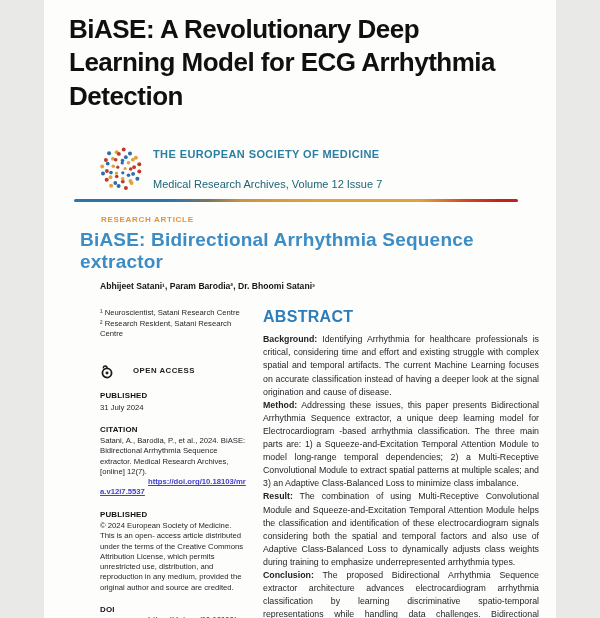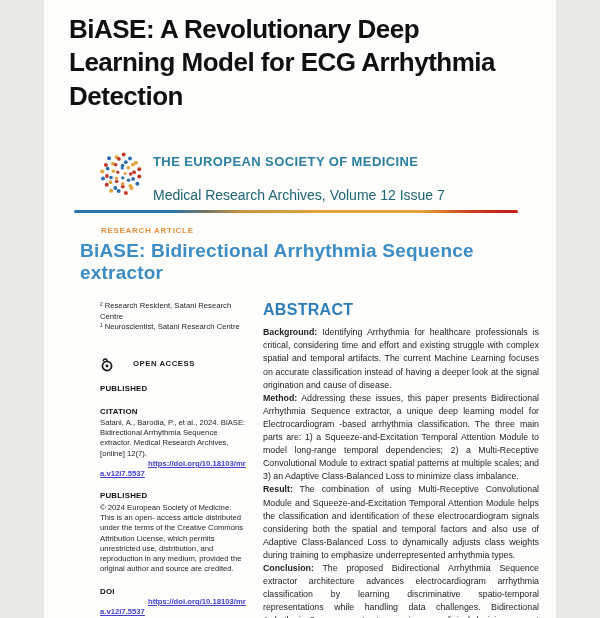--- a/index.html
+++ b/index.html
@@ -7,22 +7,22 @@
     position:relative;width:512px;height:618px;margin:0 auto;
     background:#fdfdfc;overflow:hidden;
     font-family:"Liberation Sans","DejaVu Sans",sans-serif;color:#1a1a1a;
   }
   .main-title{
     margin:13px 38px 0 25px;font-size:26px;line-height:1.28;font-weight:700;
     letter-spacing:-0.5px;color:#101010;
   }
   .journal-header{display:flex;align-items:center;gap:9px;margin:33px 0 0 54px;}
   .logo{width:46px;height:46px;flex:0 0 auto;}
-  .society-name{font-size:13px;font-weight:700;color:#2b7fa3;letter-spacing:0.4px;margin-top:8px;}
-  .journal-line{font-size:14px;color:#1d6575;margin-top:18px;}
+  .society-name{font-size:11px;font-weight:700;color:#2b7fa3;letter-spacing:0.4px;}
+  .journal-line{font-size:11px;color:#1d6575;margin-top:18px;}
   .divider{
     margin:7px 38px 0 30px;height:3.5px;border-radius:2px;
     background:linear-gradient(to right,
       #2b76ad 0%, #2b76ad 22%, #77755f 30%, #cd9340 38%,
       #e2a23b 55%, #e2a23b 78%, #d04a22 88%, #c32218 96%, #c32218 100%);
   }
   .kicker{margin:13px 0 0 57px;font-size:8px;font-weight:700;letter-spacing:0.7px;color:#e5913c;}
   .article-title{margin:5px 0 0 36px;font-size:19px;font-weight:700;letter-spacing:0.2px;color:#3c8cc6;}
   .authors{margin:8px 0 0 56px;font-size:8.6px;font-weight:700;color:#161616;}
   .columns{display:flex;gap:16px;margin:17px 17px 0 56px;align-items:flex-start;}
@@ -97,38 +97,40 @@
     <div>
       <div class="society-name">THE EUROPEAN SOCIETY OF MEDICINE</div>
       <div class="journal-line">Medical Research Archives, Volume 12 Issue 7</div>
     </div>
   </div>
 
   <div class="divider"></div>
 
   <div class="kicker">RESEARCH ARTICLE</div>
   <div class="article-title">BiASE: Bidirectional Arrhythmia Sequence extractor</div>
+  <div class="authors">Abhijeet Satani¹, Param Barodia², Dr. Bhoomi Satani³</div>
 
   <div class="columns">
 
     <div class="sidebar">
+      <div class="affil">¹ Neuroscientist, Satani Research Centre</div>
       <div class="affil">² Research Resident, Satani Research Centre</div>
-      <div class="affil">¹ Neuroscientist, Satani Research Centre</div>
 
       <div class="oa-row">
         <svg width="14" height="15" viewBox="0 0 15 16">
           <path d="M7.6,4.6 C7.6,1.4 3.9,1.5 3.5,4.1" fill="none" stroke="#1a1a1a" stroke-width="1.5" stroke-linecap="round"></path>
           <circle cx="7.5" cy="9.6" r="4.9" fill="none" stroke="#1a1a1a" stroke-width="1.9"></circle>
           <circle cx="7.5" cy="9.6" r="1.6" fill="#1a1a1a"></circle>
         </svg>
         <span class="oa-label">OPEN ACCESS</span>
       </div>
 
       <div class="side-section">
         <div class="side-heading">PUBLISHED</div>
+        <div class="side-text">31 July 2024</div>
       </div>
 
       <div class="side-section">
         <div class="side-heading">CITATION</div>
         <div class="side-text">Satani, A., Barodia, P., et al., 2024. BiASE: Bidirectional Arrhythmia Sequence extractor. Medical Research Archives, [online] 12(7).</div>
         <a class="doc-link" href="#">https://doi.org/10.18103/mra.v12i7.5537</a>
       </div>
 
       <div class="side-section">
         <div class="side-heading">PUBLISHED</div>

